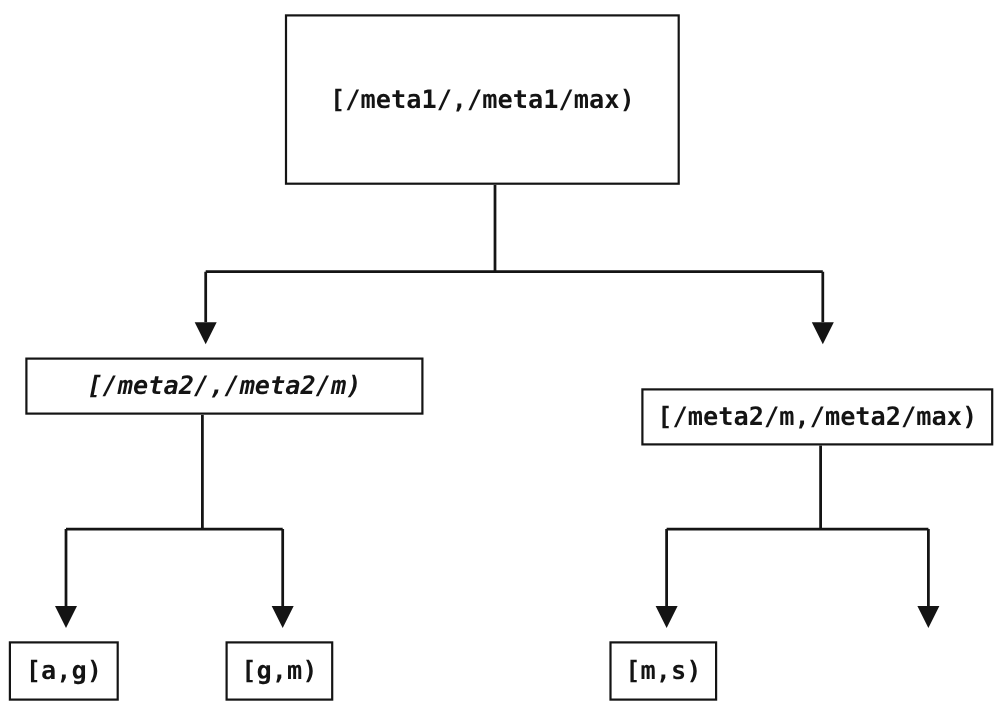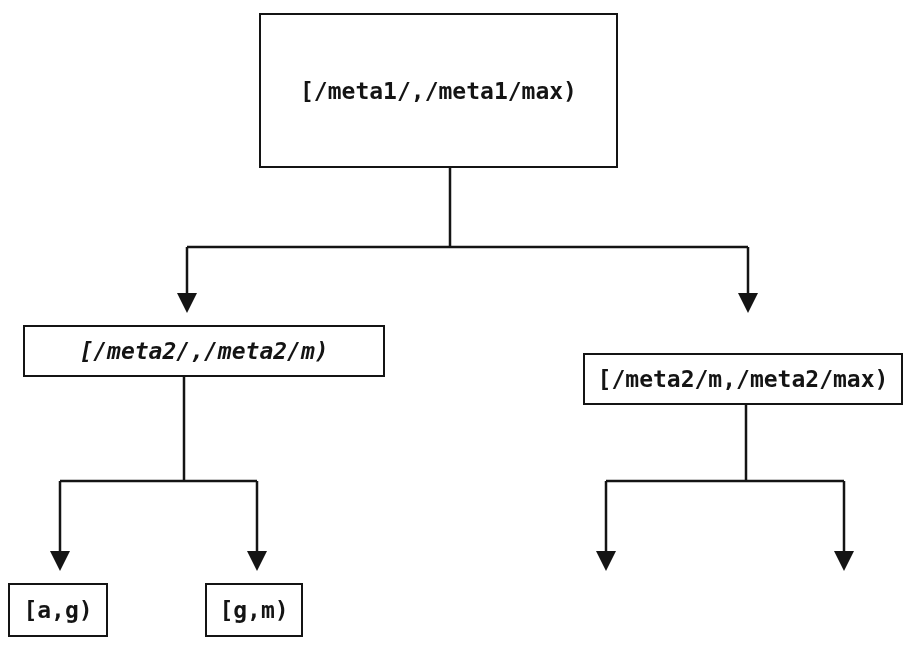--- a/index.html
+++ b/index.html
@@ -80,15 +80,16 @@
   <div class="node node-root">[/meta1/,/meta1/max)</div>
 
   <div class="node node-left">[/meta2/,/meta2/m)</div>
 
   <div class="node node-right">[/meta2/m,/meta2/max)</div>
 
   <div class="node leaf-gm">[g,m)</div>
 
   <div class="node leaf-ag">[a,g)</div>
 
+  <div class="node leaf-ms">[m,s)</div>
 
 
 </div>
 
 </body></html>

